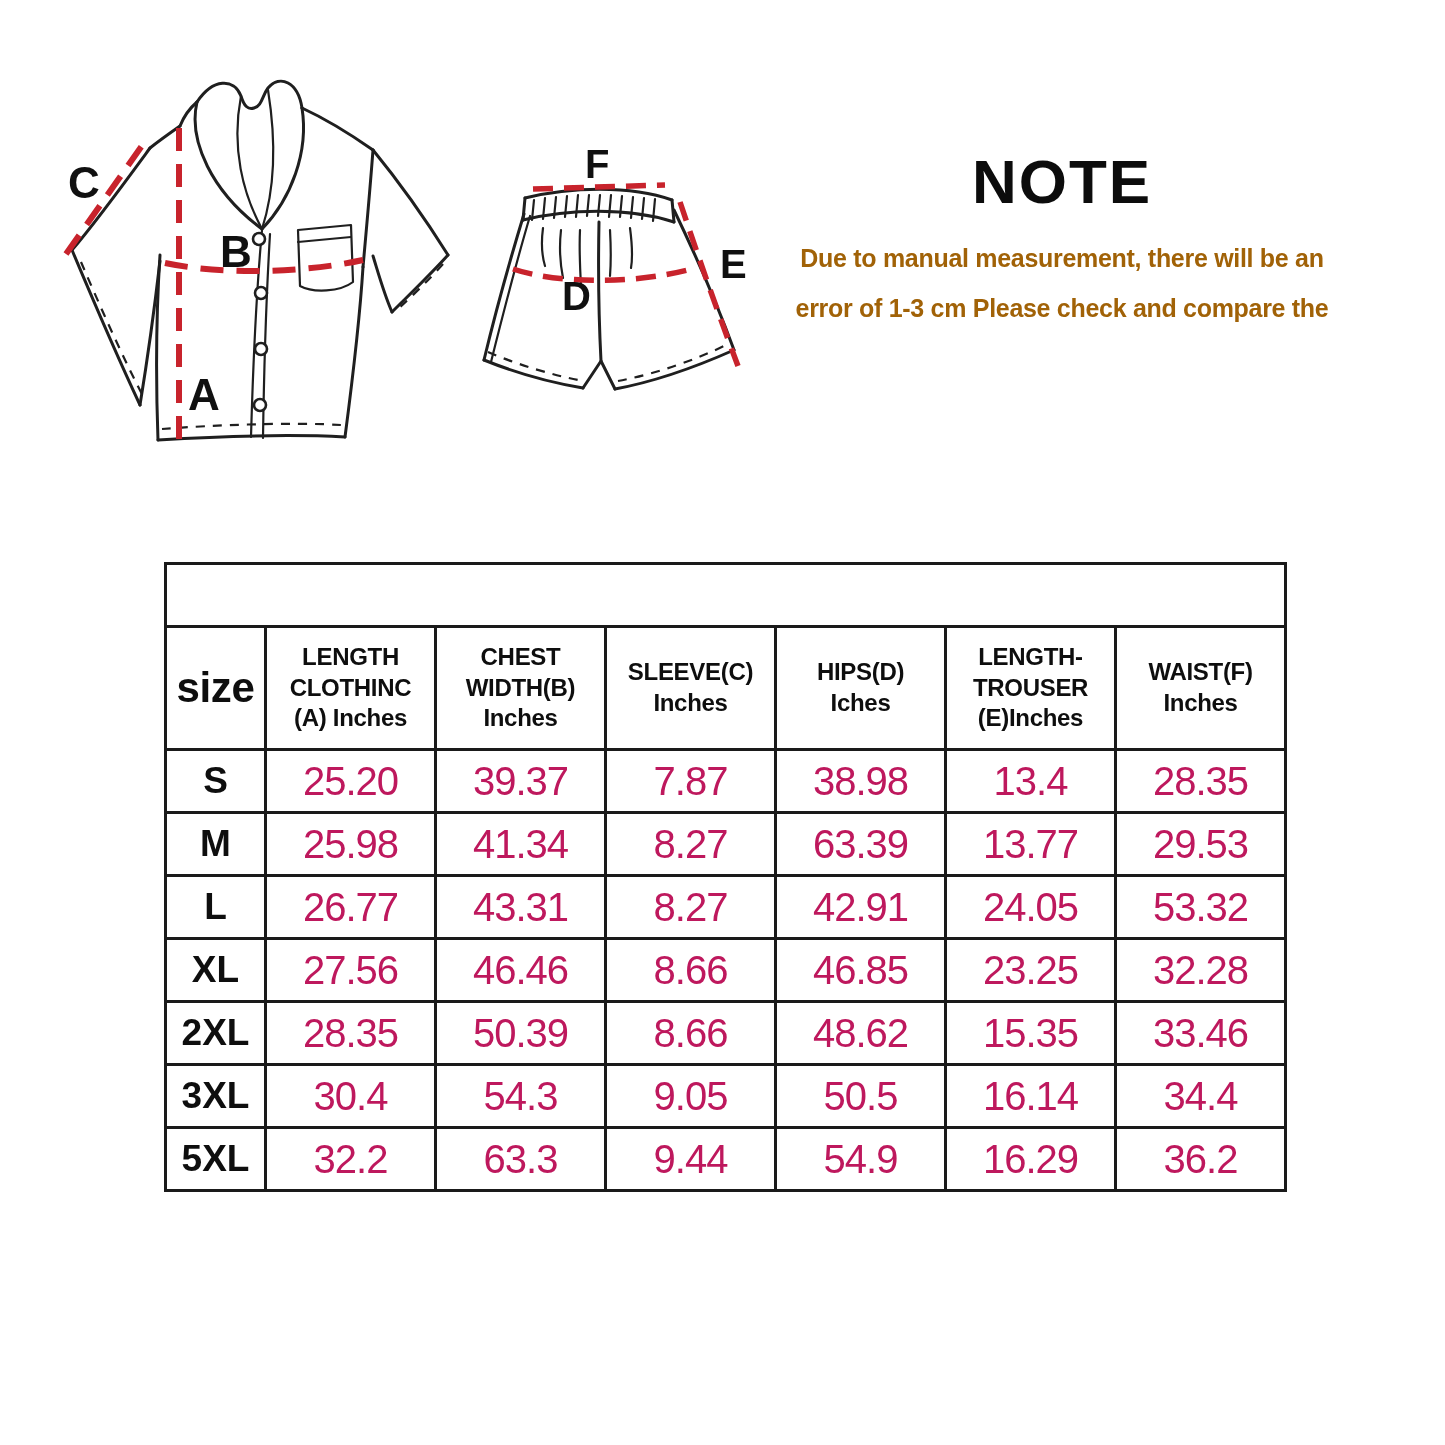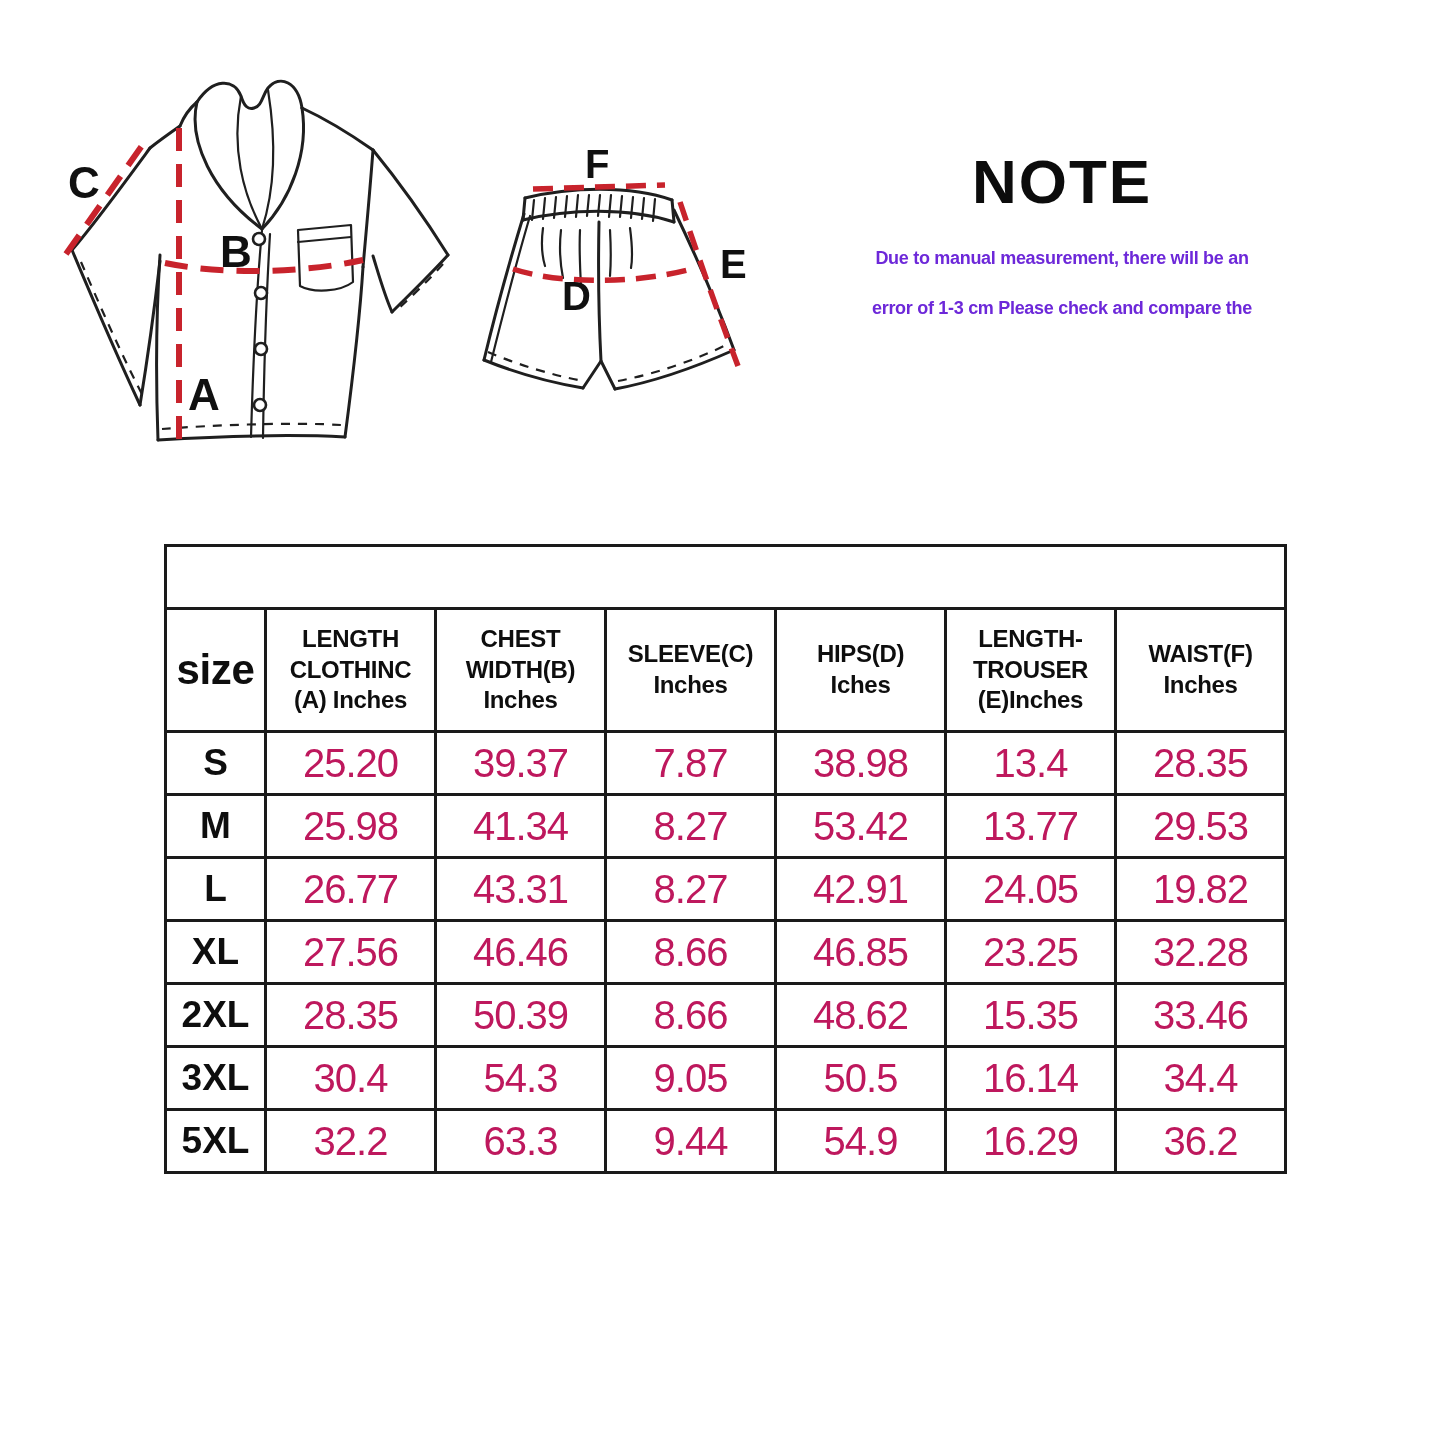--- a/index.html
+++ b/index.html
@@ -17,25 +17,25 @@
   .redline{fill:none;stroke:#c8232c;stroke-width:6;stroke-dasharray:23 13;stroke-linecap:butt;}
   .redline-s{fill:none;stroke:#c8232c;stroke-width:5.5;stroke-dasharray:20 11;stroke-linecap:butt;}
   .diag-label{font-family:"Liberation Sans","DejaVu Sans",sans-serif;font-weight:bold;
               font-size:44px;fill:#101010;}
   .diag-label-s{font-family:"Liberation Sans","DejaVu Sans",sans-serif;font-weight:bold;
               font-size:40px;fill:#101010;}
 
   
   .note{position:absolute;left:762px;top:146px;width:600px;text-align:center;}
   .note-title{margin:0 0 16px 0;font-size:62px;font-weight:bold;letter-spacing:2px;color:#0c0c0c;}
-  .note-line{margin:0;font-size:18px;font-weight:bold;line-height:50px;white-space:nowrap;
-             letter-spacing:-0.3px;color:#6d28d9;}
+  .note-line{margin:0;font-size:25px;font-weight:bold;line-height:50px;white-space:nowrap;
+             letter-spacing:-0.3px;color:#a16207;}
 
   
-  .table-wrap{position:absolute;left:164px;top:544px;}
+  .table-wrap{position:absolute;left:164px;top:562px;}
   table.size-table{border-collapse:collapse;table-layout:fixed;width:1120px;}
   .size-table td,.size-table th{border:3px solid #1a1a1a;text-align:center;
       vertical-align:middle;padding:0;background:#fff;}
   .banner-cell{background:#2e3493;height:60px;}
   .hdr{background:#c9c9c9;height:120px;font-weight:bold;font-size:24px;line-height:1.28;
        white-space:pre-line;letter-spacing:-0.3px;color:#0e0e0e;}
   .hdr-size{background:#c9c9c9;font-weight:bold;font-size:42px;color:#0e0e0e;}
   .row-size{font-weight:bold;font-size:37px;height:60px;color:#0e0e0e;}
   .val{font-size:40px;height:60px;letter-spacing:-1px;color:#be185d;}
 </style>
@@ -179,32 +179,32 @@
           <td class="val">7.87</td>
           <td class="val">38.98</td>
           <td class="val">13.4</td>
           <td class="val">28.35</td>
         </tr>
         <tr>
           <th class="row-size">M</th>
           <td class="val">25.98</td>
           <td class="val">41.34</td>
           <td class="val">8.27</td>
-          <td class="val">53.42</td>
+          <td class="val">63.39</td>
           <td class="val">13.77</td>
           <td class="val">29.53</td>
         </tr>
         <tr>
           <th class="row-size">L</th>
           <td class="val">26.77</td>
           <td class="val">43.31</td>
           <td class="val">8.27</td>
           <td class="val">42.91</td>
           <td class="val">24.05</td>
-          <td class="val">19.82</td>
+          <td class="val">53.32</td>
         </tr>
         <tr>
           <th class="row-size">XL</th>
           <td class="val">27.56</td>
           <td class="val">46.46</td>
           <td class="val">8.66</td>
           <td class="val">46.85</td>
           <td class="val">23.25</td>
           <td class="val">32.28</td>
         </tr>

